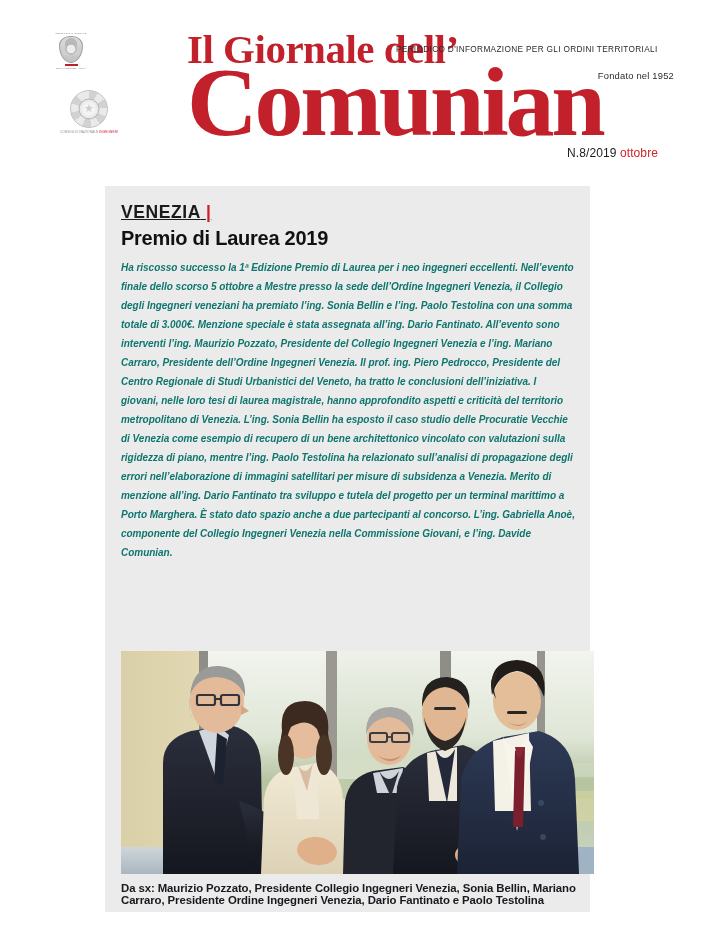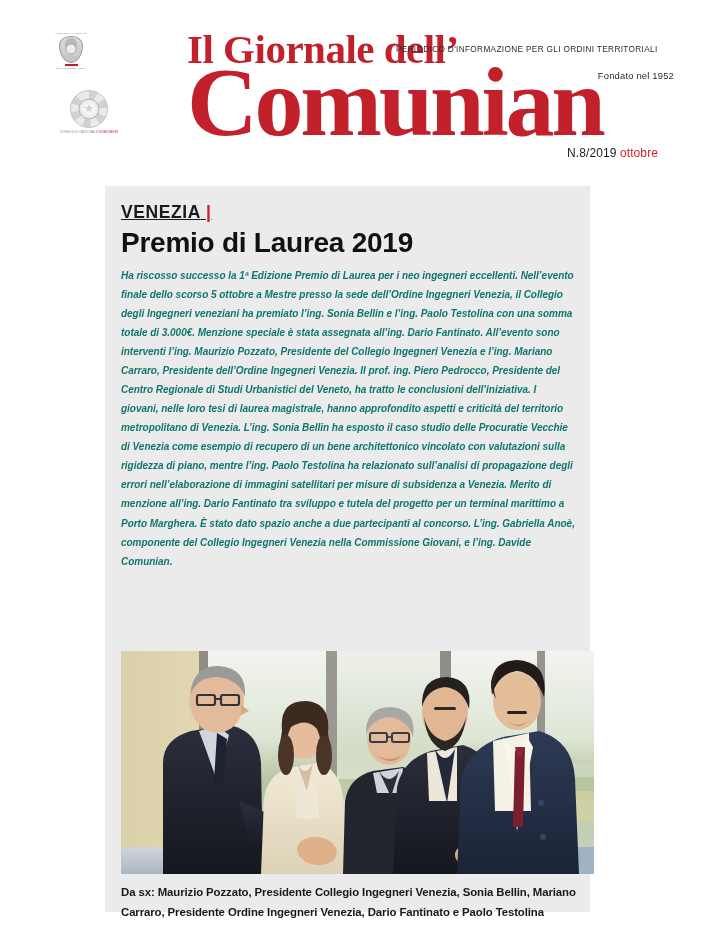--- a/index.html
+++ b/index.html
@@ -114,21 +114,21 @@
   }
 
   .kicker {
     font-size: 17.5px; font-weight: 700; color: #1a1a1a;
     letter-spacing: .6px; line-height: 1; text-decoration: underline;
   }
   .kicker .bar { color: #cf2027; font-weight: 700; }
 
   .headline {
     margin-top: 6px;
-    font-size: 28px; font-weight: 700; color: #111111;
+    font-size: 20px; font-weight: 700; color: #111111;
     letter-spacing: -.25px; line-height: 1.05;
   }
 
   .body {
     margin-top: 9px;
     font-size: 10px; font-style: italic; font-weight: 700;
     color: #0f766e; line-height: 19.05px;
     text-align: left; letter-spacing: -.03px;
     width: 455px;
   }
@@ -137,21 +137,21 @@
     position: absolute; left: 16px; top: 465px;
     width: 473px; height: 223px;
     overflow: hidden;
   }
   .photo svg { display: block; width: 100%; height: 100%; }
 
   .caption {
     position: absolute; left: 16px; top: 696px;
     width: 468px;
     font-size: 11.4px; font-weight: 700; color: #18181f;
-    line-height: 20px; letter-spacing: -.1px;
+    line-height: 12px; letter-spacing: -.1px;
   }
 </style>
 </head>
 <body>
 
 <div class="page">
 
   <div class="masthead">
 
     <div class="logo-cni-top">

